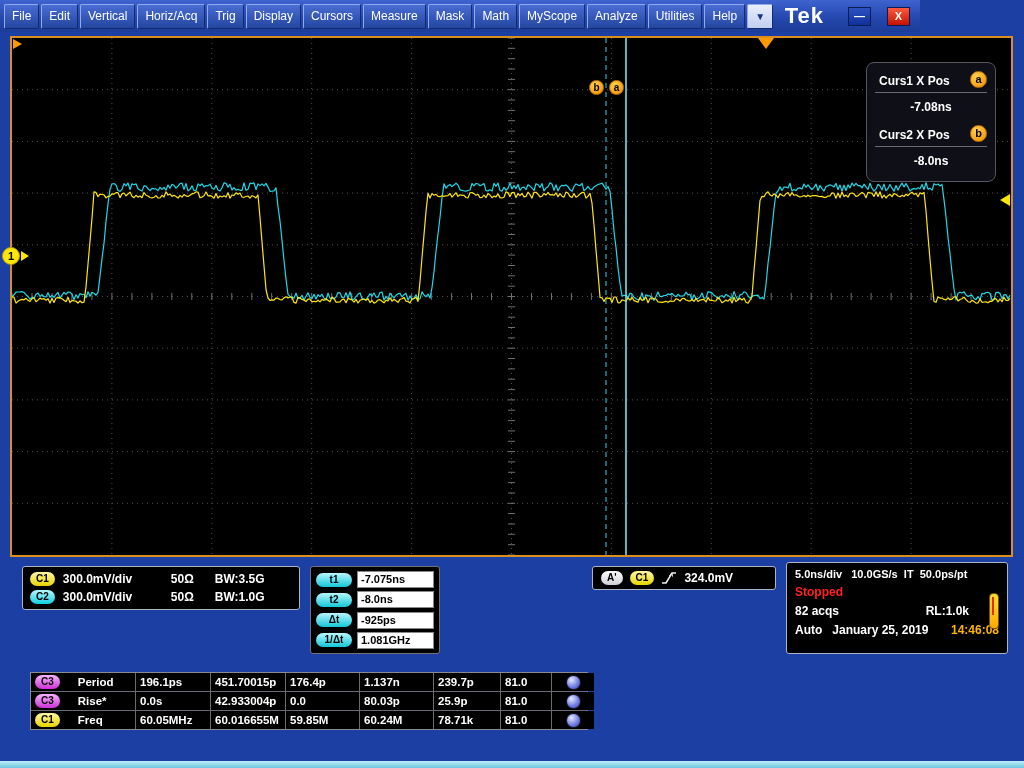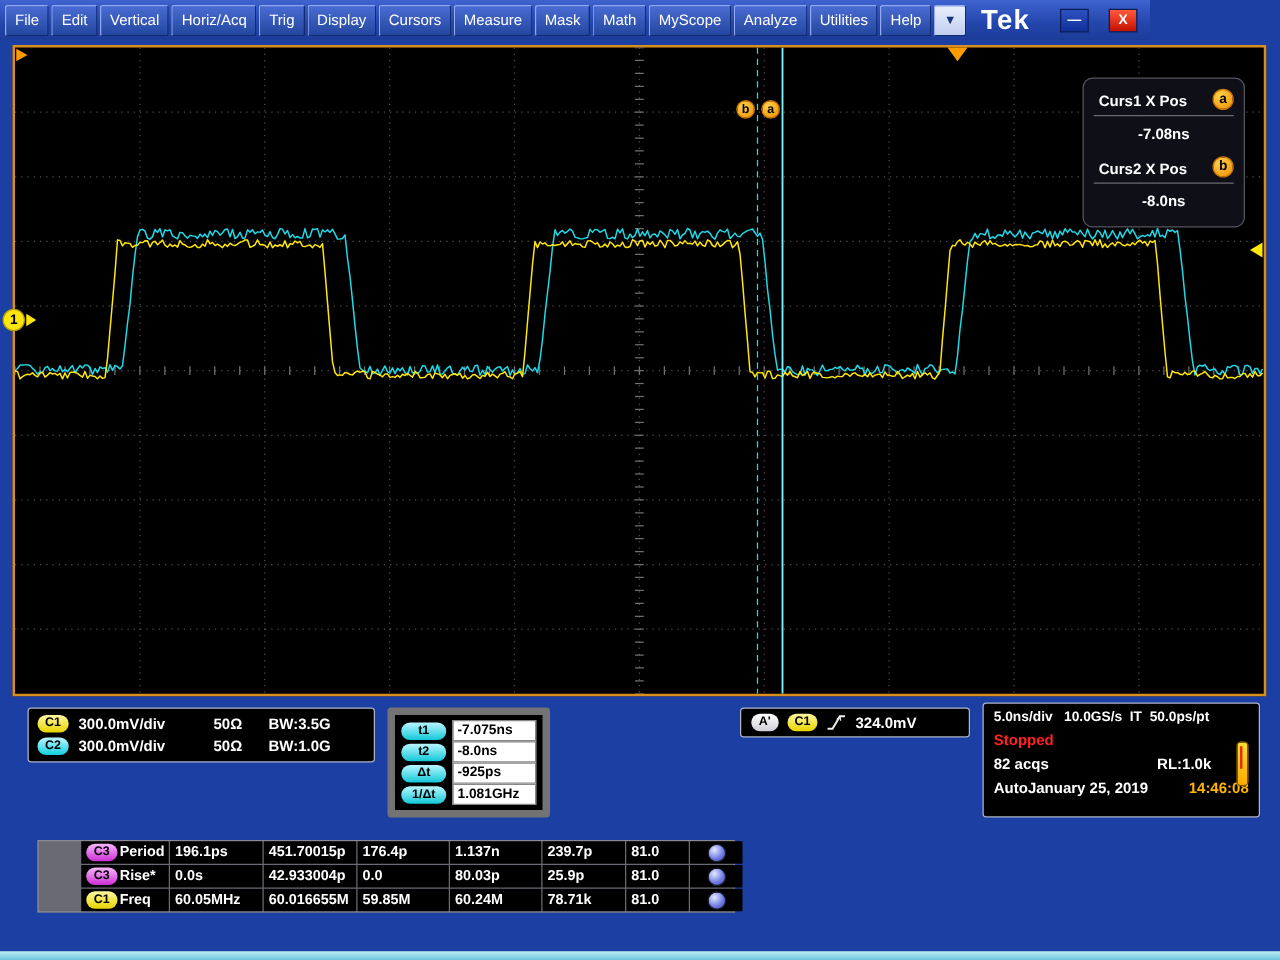--- a/index.html
+++ b/index.html
@@ -70,52 +70,52 @@
 
   
   .chbox{position:absolute;left:22px;top:566px;width:278px;height:44px;background:#000;
          border:1px solid #aeb4c4;border-radius:3px;box-sizing:border-box;
          padding:3px 7px;display:flex;flex-direction:column;justify-content:space-around;}
   .ch-row{display:flex;align-items:center;gap:8px;font-size:12px;font-weight:bold;}
   .ch-scale{width:100px;}
   .ch-imp{width:36px;}
 
   .tbox{position:absolute;left:310px;top:566px;width:130px;height:88px;background:#000;
-        border:6px solid #737373;border-radius:3px;box-sizing:border-box;
+        border:1px solid #737373;border-radius:3px;box-sizing:border-box;
         padding:4px 5px;display:flex;flex-direction:column;justify-content:space-between;}
   .t-row{display:flex;align-items:center;gap:5px;}
   .tval{flex:1;background:#fff;color:#000;font:bold 11px/15px "Liberation Sans",sans-serif;
         padding:0 3px;border:1px solid #888;}
 
   .trigbox{position:absolute;left:592px;top:566px;width:184px;height:24px;background:#000;
            border:1px solid #aeb4c4;border-radius:3px;box-sizing:border-box;
            display:flex;align-items:center;gap:7px;padding:0 8px;}
   .tlevel{font-size:12px;font-weight:bold;}
 
   .acqbox{position:absolute;left:786px;top:562px;width:222px;height:92px;background:#000;
           border:1px solid #aeb4c4;border-radius:3px;box-sizing:border-box;
           padding:5px 8px;font-size:12px;}
   .acq-line1{font-weight:bold;font-size:11px;white-space:pre;}
   .acq-status{color:#ff2222;font-weight:bold;margin-top:5px;}
   .acq-line3{display:flex;margin-top:5px;font-weight:bold;}
   .acq-line3 .rl{margin-left:auto;margin-right:30px;}
-  .acq-line4{display:flex;margin-top:5px;font-weight:bold;}
+  .acq-line4{display:flex;gap:10px;margin-top:5px;font-weight:bold;}
   .acq-line4 .time{margin-left:auto;color:#ffb400;}
   .thermo{position:absolute;right:8px;top:30px;width:8px;height:34px;border-radius:4px;
           background:linear-gradient(180deg,#ffdd33,#ffaa00);border:1px solid #775500;}
   .thermo::before{content:"";position:absolute;left:2px;top:3px;width:2px;height:18px;background:#e03000;}
 
   
   .meas{position:absolute;left:30px;top:672px;width:558px;}
   .meas-head,.meas-body{display:grid;grid-template-columns:104px 74px 74px 73px 73px 66px 50px 42px;}
   .mh{font-weight:bold;font-size:12px;text-align:center;padding:1px 0 3px;}
   .meas-body{background:#6a6a74;gap:1px;border:1px solid #8a8a94;}
   .mc{background:#000;display:flex;align-items:center;padding:0 4px;height:18px;
       font-size:11.5px;font-weight:bold;color:#fff;box-sizing:border-box;}
-  .ml{gap:2px;margin-left:34px;}
+  .ml{gap:18px;}
   .info-cell{justify-content:center;}
   .info-icon{width:13px;height:13px;border-radius:50%;
              background:radial-gradient(circle at 35% 30%,#e4e9ff,#6a78e0 60%,#3a48a8);
              border:1px solid #1a1a2a;}
 
   .bottom-strip{position:absolute;left:0;bottom:0;width:1024px;height:7px;
                 background:linear-gradient(#bfeef8,#6cc6de);}
 </style>
 </head>
 <body>

